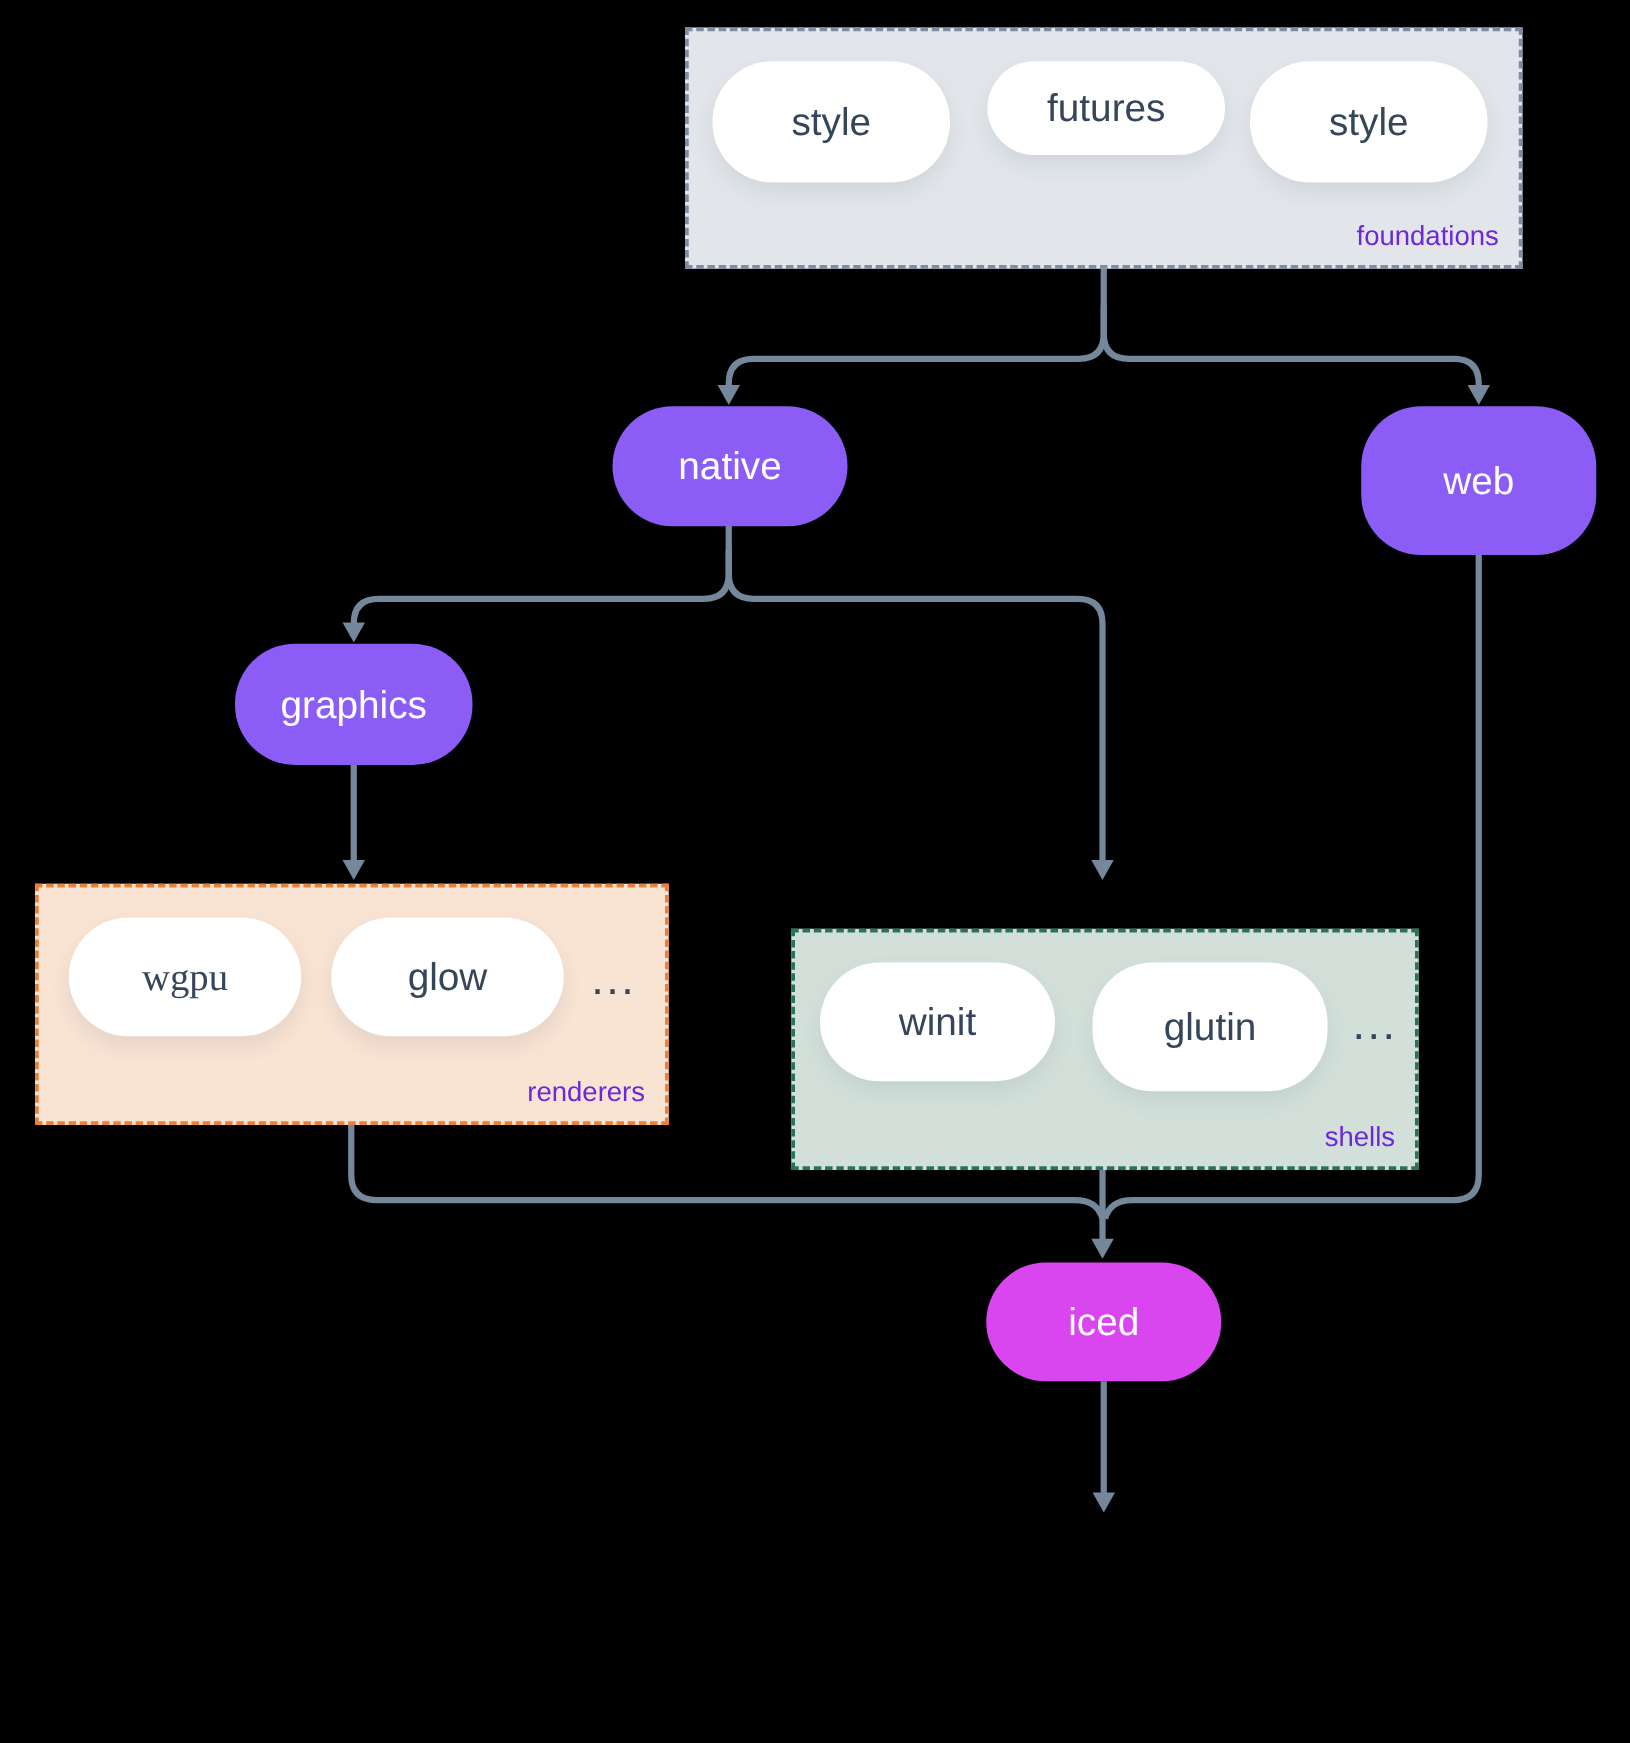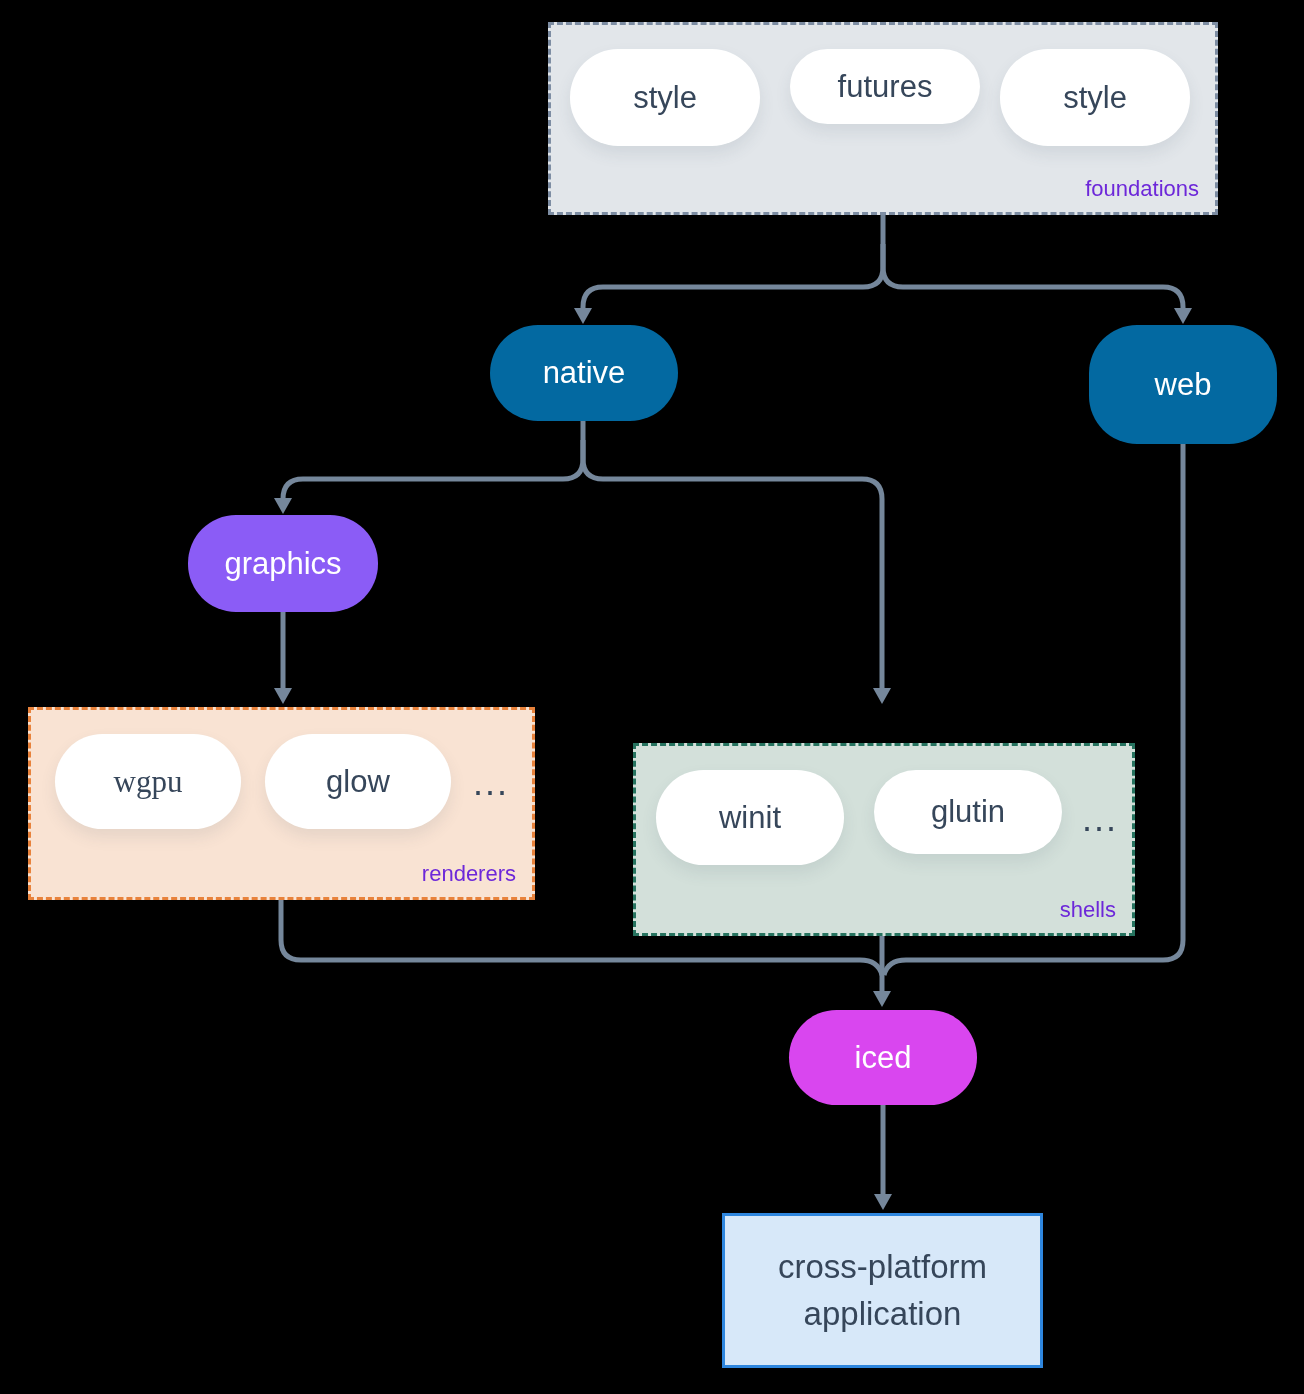--- a/index.html
+++ b/index.html
@@ -56,21 +56,21 @@
     align-items: center;
     justify-content: center;
     border-radius: 48px;
     font-size: 31px;
   }
   .pill-white {
     background: #ffffff;
     color: #36465a;
     box-shadow: 0 8px 16px rgba(60, 80, 100, 0.10);
   }
-  .pill-purple { background: #0369a1; color: #ffffff; }
+  .pill-purple { background: #8b5cf6; color: #ffffff; }
   .pill-orange { background: #8b5cf6; color: #ffffff; }
   .pill-blue   { background: #d946ef; color: #ffffff; }
   .ellipsis {
     position: absolute;
     font-size: 36px;
     color: #36465a;
     letter-spacing: 2px;
   }
   .app-box {
     position: absolute;
@@ -137,24 +137,21 @@
 
   <div class="group group-renderers">
     <div class="pill pill-white" style="left:24px; top:24px; width:186px; height:95px;font-family:Liberation Serif, serif;">wgpu</div>
     <div class="pill pill-white" style="left:234px; top:24px; width:186px; height:95px;">glow</div>
     <div class="ellipsis" style="left:442px; top:52px;">...</div>
     <div class="group-label">renderers</div>
   </div>
 
   <div class="group group-shells">
     <div class="pill pill-white" style="left:20px; top:24px; width:188px; height:95px;">winit</div>
-    <div class="pill pill-white" style="left:238px; top:24px; width:188px; height:84px;">glutin</div>
+    <div class="pill pill-white" style="left:238px; top:24px; width:188px; height:103px;">glutin</div>
     <div class="ellipsis" style="left:446px; top:52px;">...</div>
     <div class="group-label">shells</div>
   </div>
 
   <div class="pill pill-blue" style="left:789px; top:1010px; width:188px; height:95px;">iced</div>
 
-  <div class="app-box">
-    <div class="app-label">cross-platform application</div>
-  </div>
 
 </div>
 
 </body></html>

